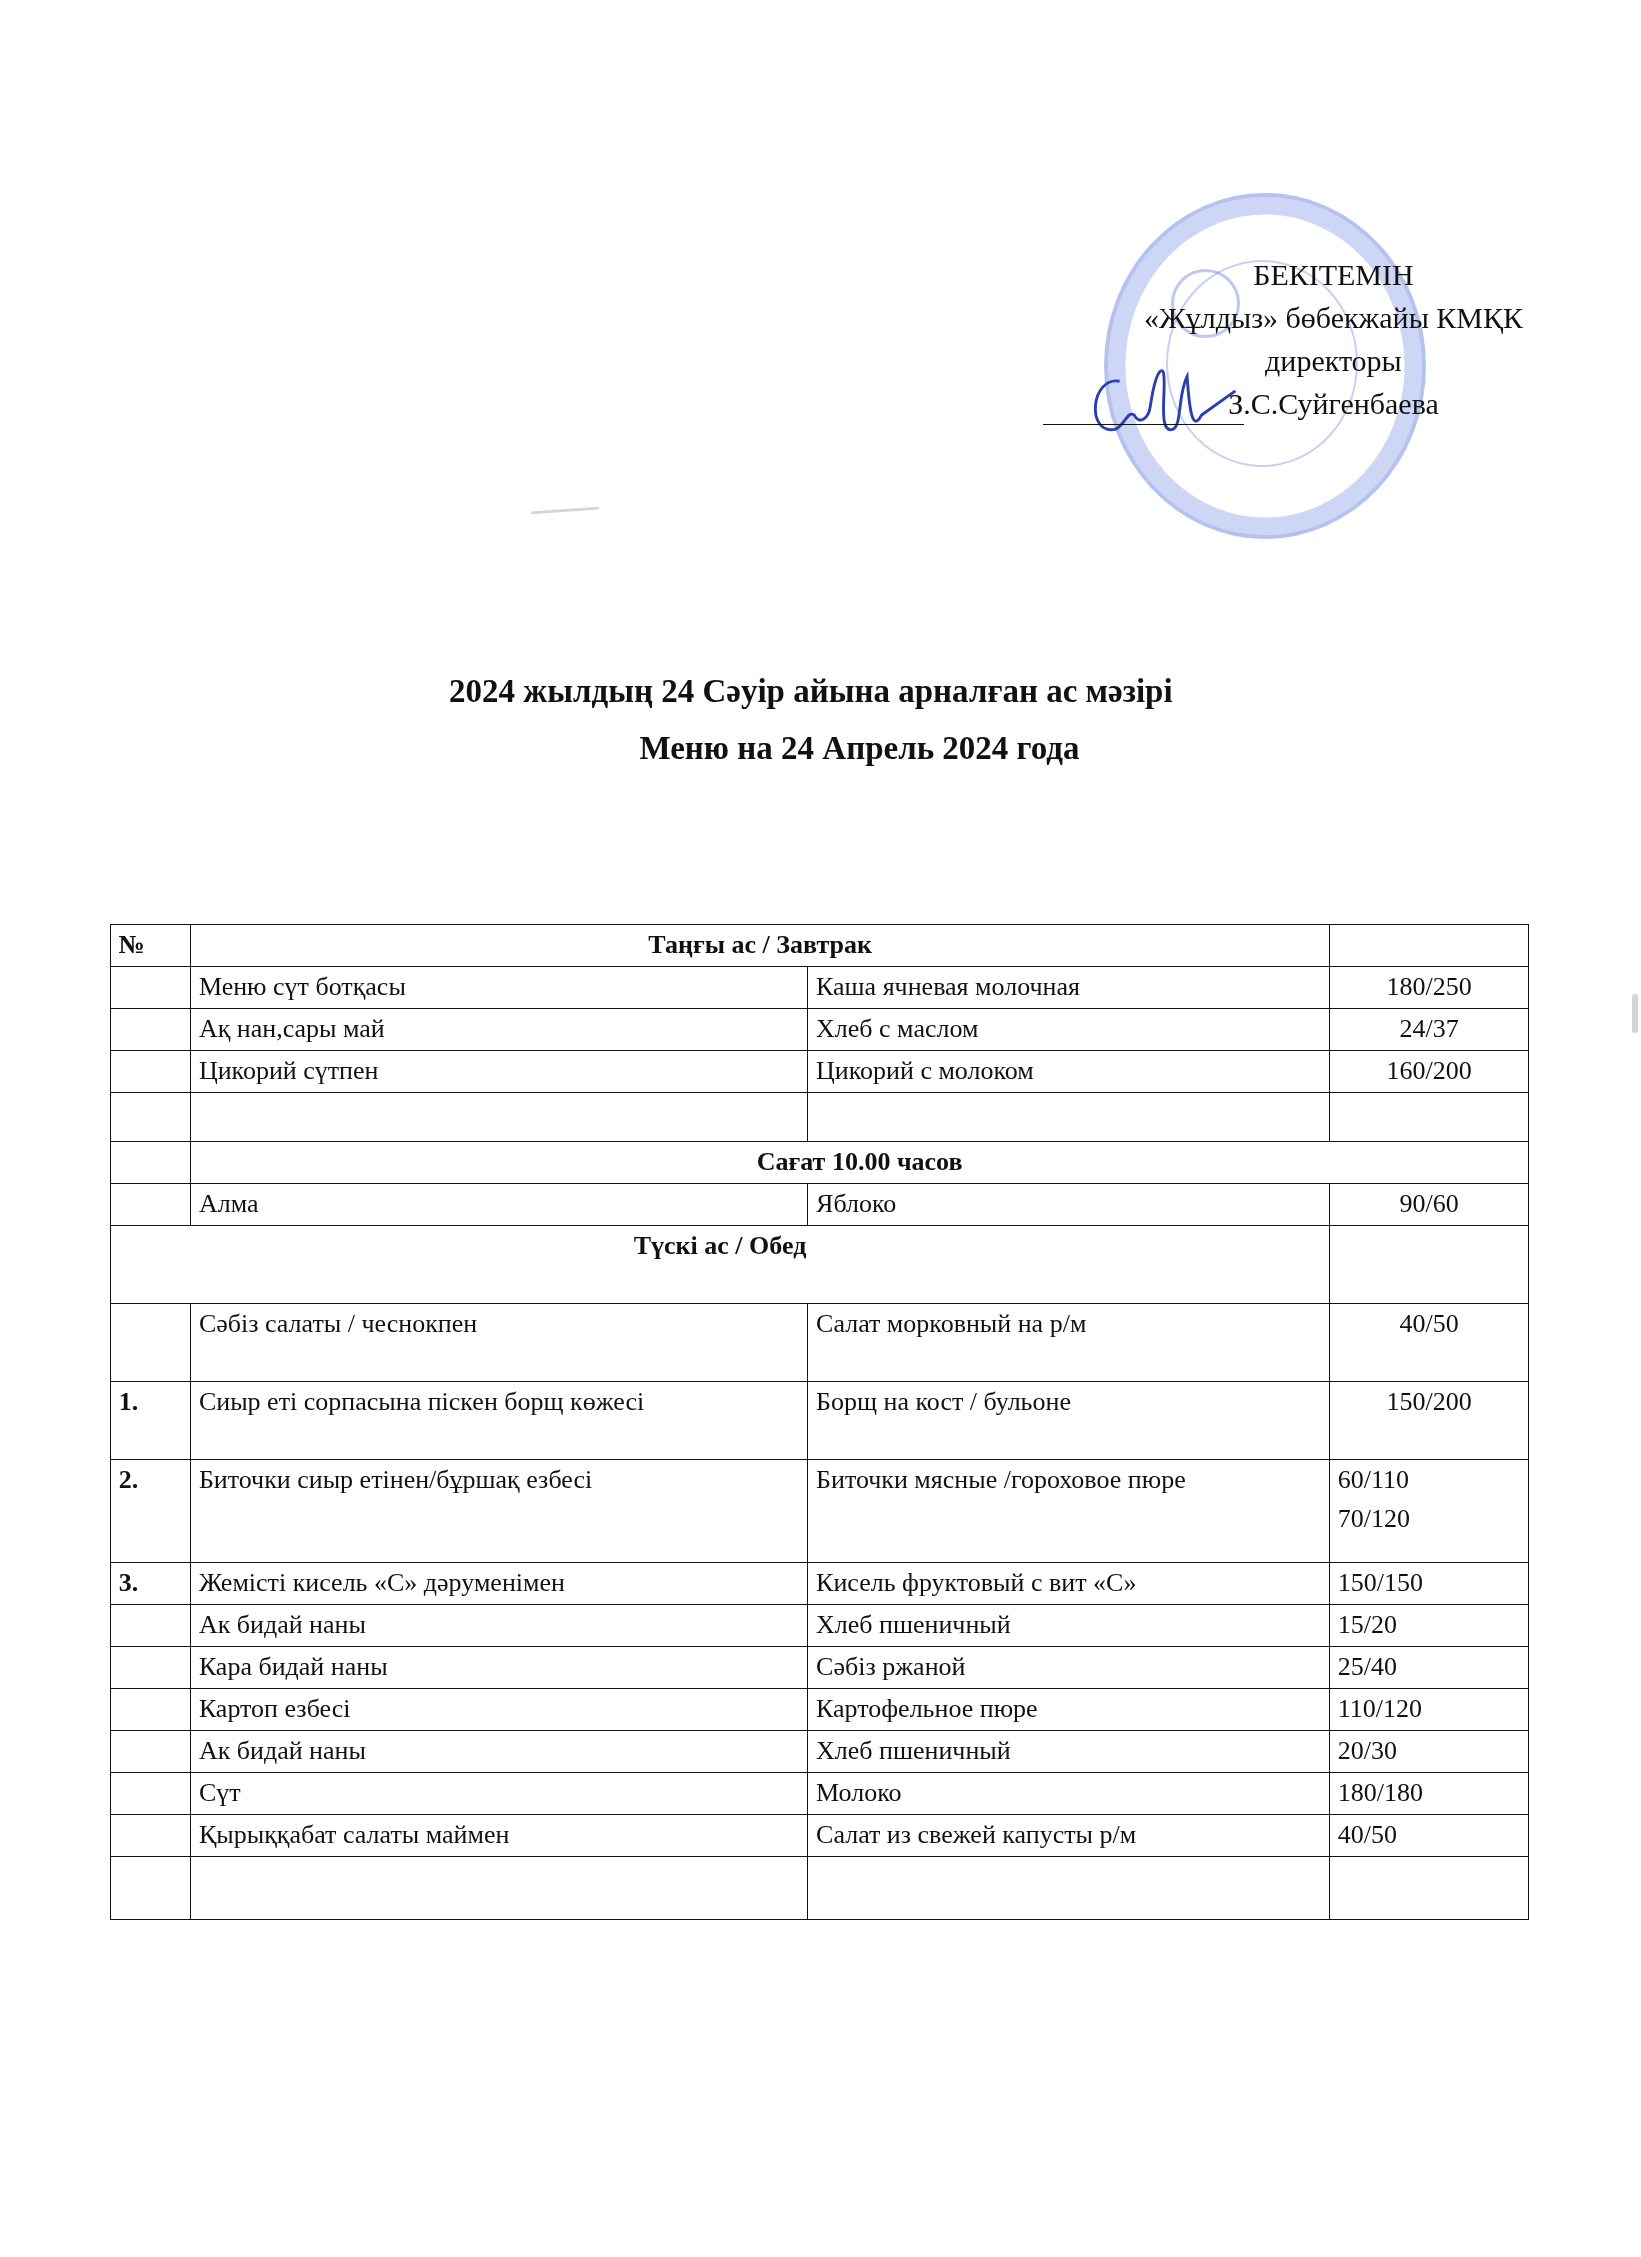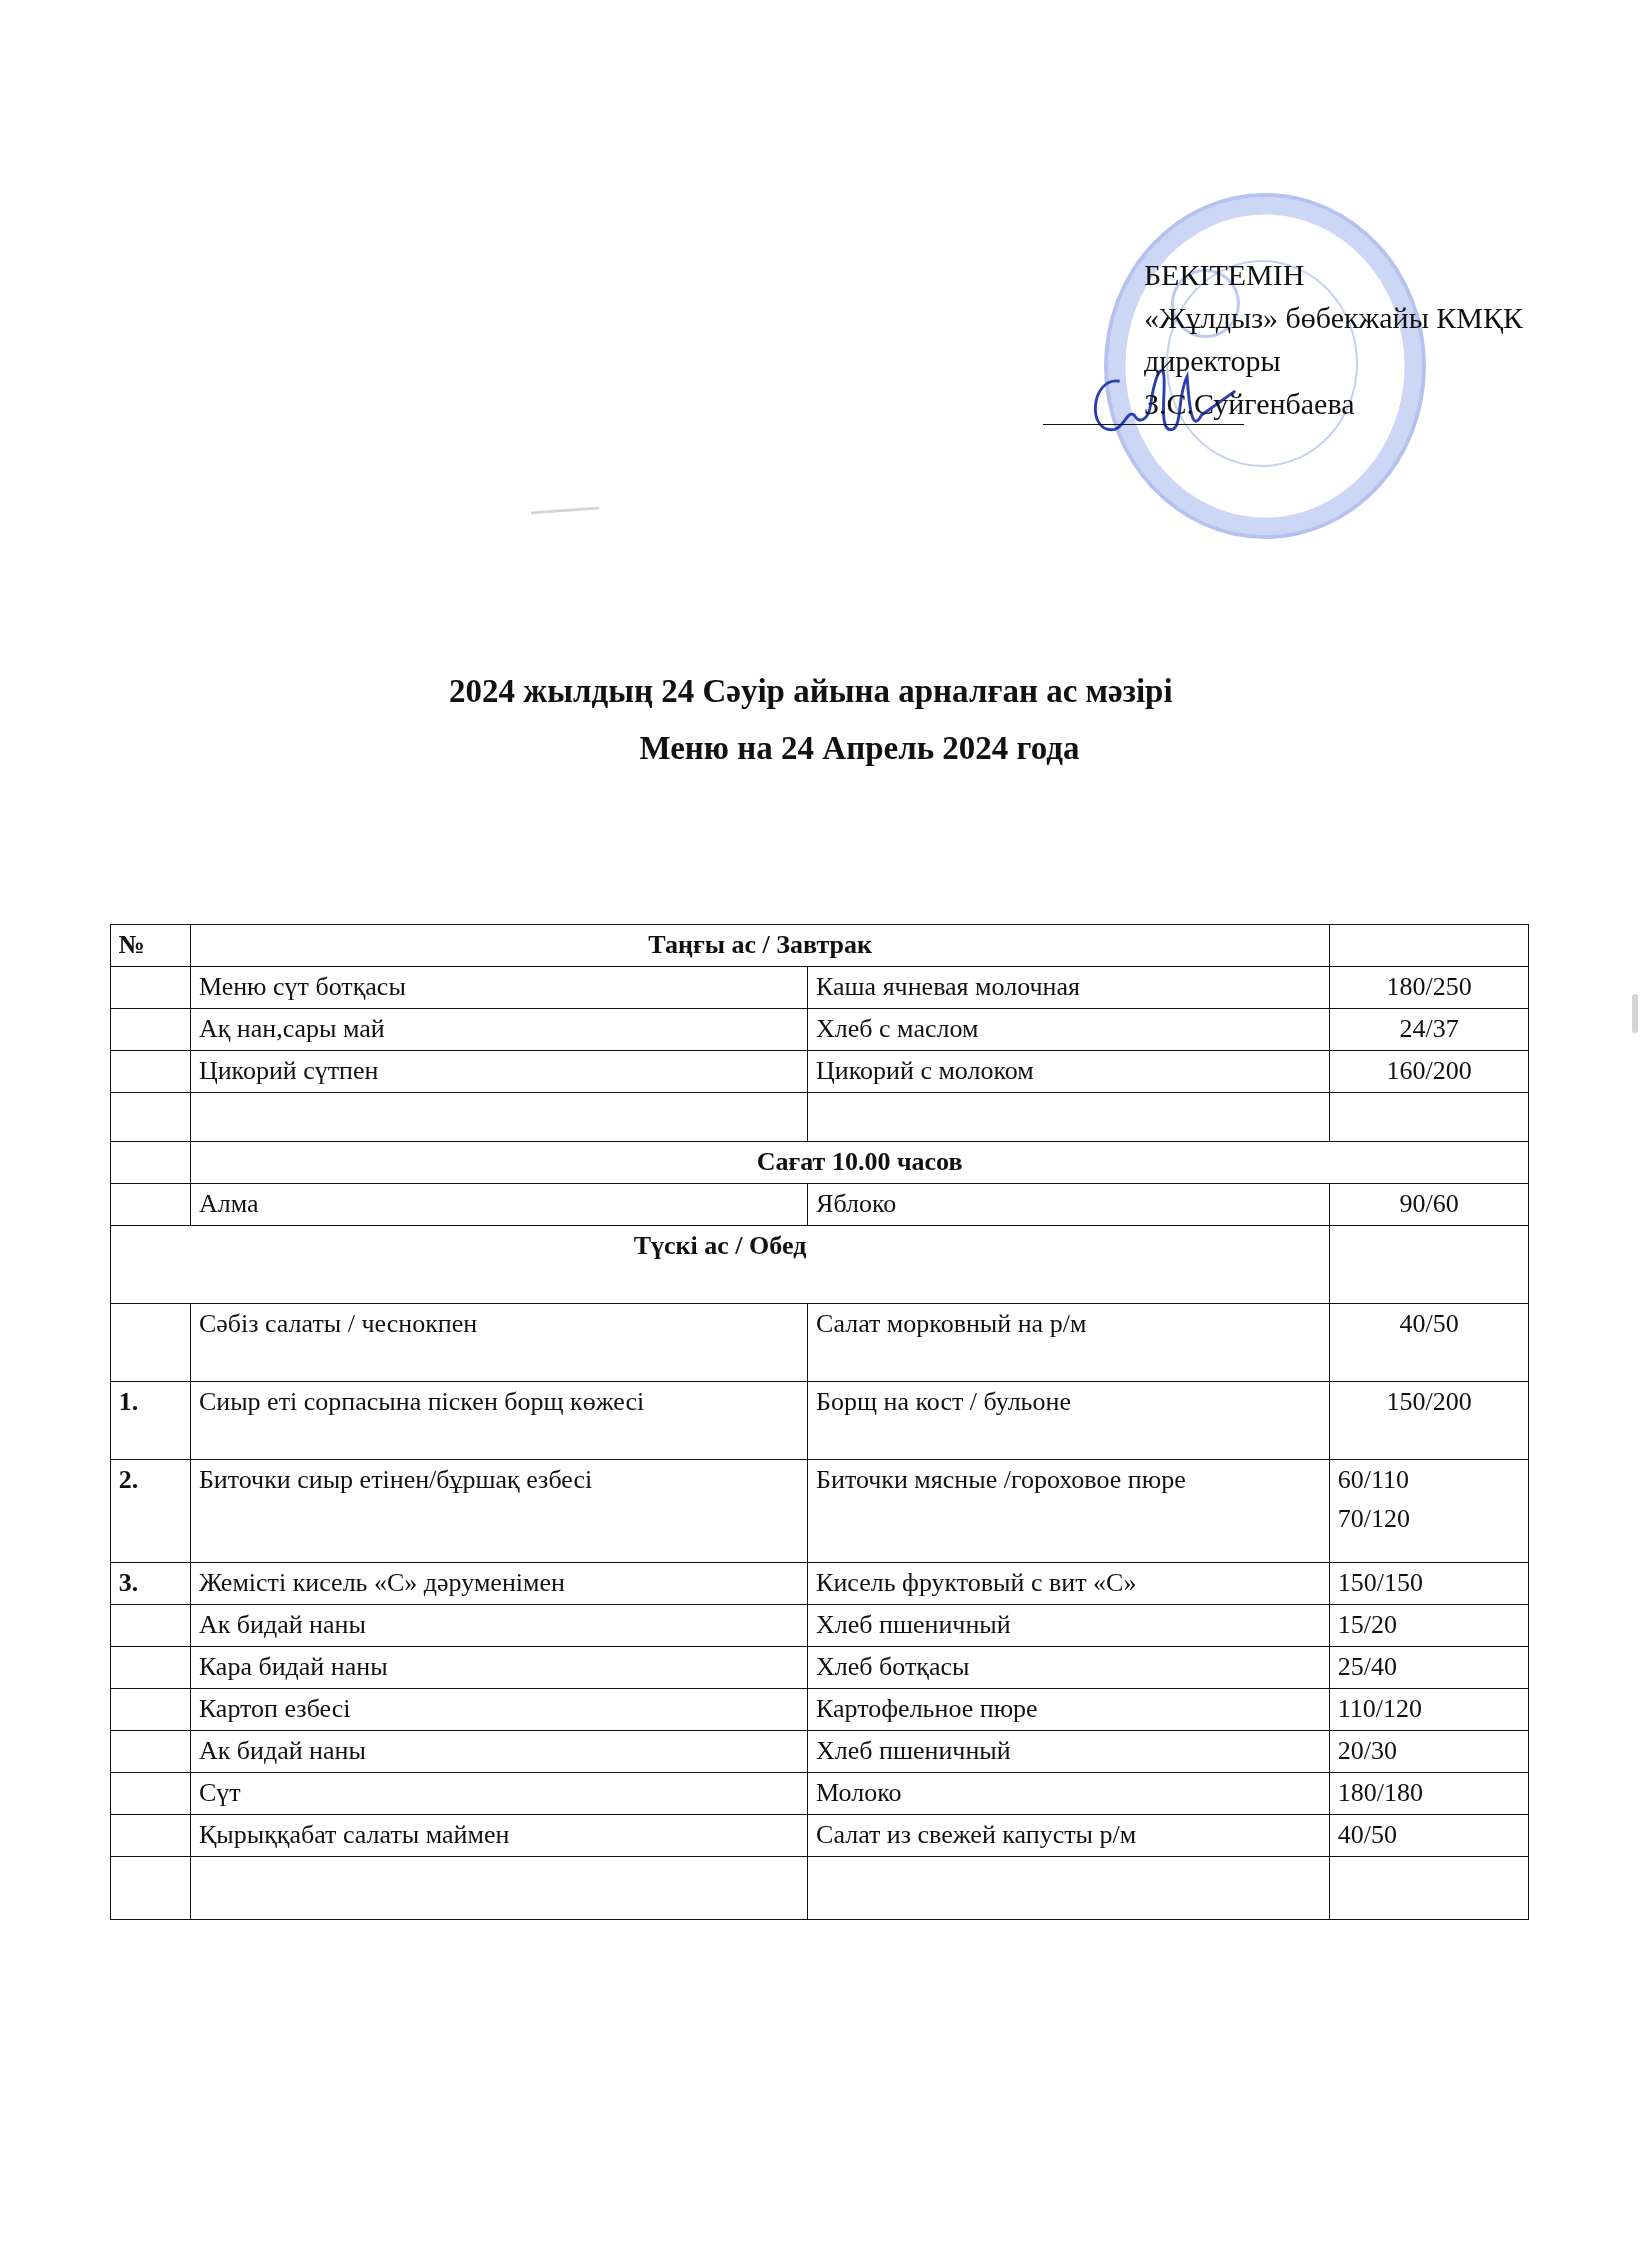--- a/index.html
+++ b/index.html
@@ -1,18 +1,18 @@
 <!DOCTYPE html>
 <html><head>
 <meta charset="utf-8">
 <style>
   html, body { margin:0; padding:0; background:#ffffff; }
   body { width:1641px; height:2257px; position:relative; overflow:hidden;
          font-family:"Liberation Serif", "DejaVu Serif", serif; color:#111; }
-  .approval { position:absolute; right:118px; top:253px; text-align:left;
+  .approval { position:absolute; right:118px; top:253px; text-align:center;
               font-size:30px; line-height:43px; }
   .approval .line { display:block; }
   .sig-line { position:absolute; left:1043px; top:424px; width:201px; border-bottom:1.9px solid #111; }
   .stamp { position:absolute; left:1104px; top:193px; width:314px; height:338px;
            border-radius:50%; border:4.8px solid rgba(90,120,220,0.45);
            box-shadow: inset 0 0 0 13.5px rgba(255,255,255,0), inset 0 0 0 17.4px rgba(90,120,220,0.30); }
   .stamp-inner { position:absolute; left:58px; top:63px; width:188px; height:203px; border-radius:50%;
            border:2.9px solid rgba(90,120,220,0.35); }
   .stamp-star { position:absolute; left:63px; top:72px; width:63px; height:63px; border-radius:50%;
            border:3.9px solid rgba(90,120,220,0.4); }
@@ -135,21 +135,21 @@
   </tr>
   <tr>
     <td class="num"></td>
     <td class="kz">Ак бидай наны</td>
     <td class="ru">Хлеб пшеничный</td>
     <td class="qty">15/20</td>
   </tr>
   <tr>
     <td class="num"></td>
     <td class="kz">Кара бидай наны</td>
-    <td class="ru">Хлеб ботқасы</td>
+    <td class="ru">Сәбіз ржаной</td>
     <td class="qty">25/40</td>
   </tr>
 
   <tr>
     <td class="num"></td>
     <td class="kz">Картоп езбесі</td>
     <td class="ru">Картофельное пюре</td>
     <td class="qty">110/120</td>
   </tr>
   <tr>

